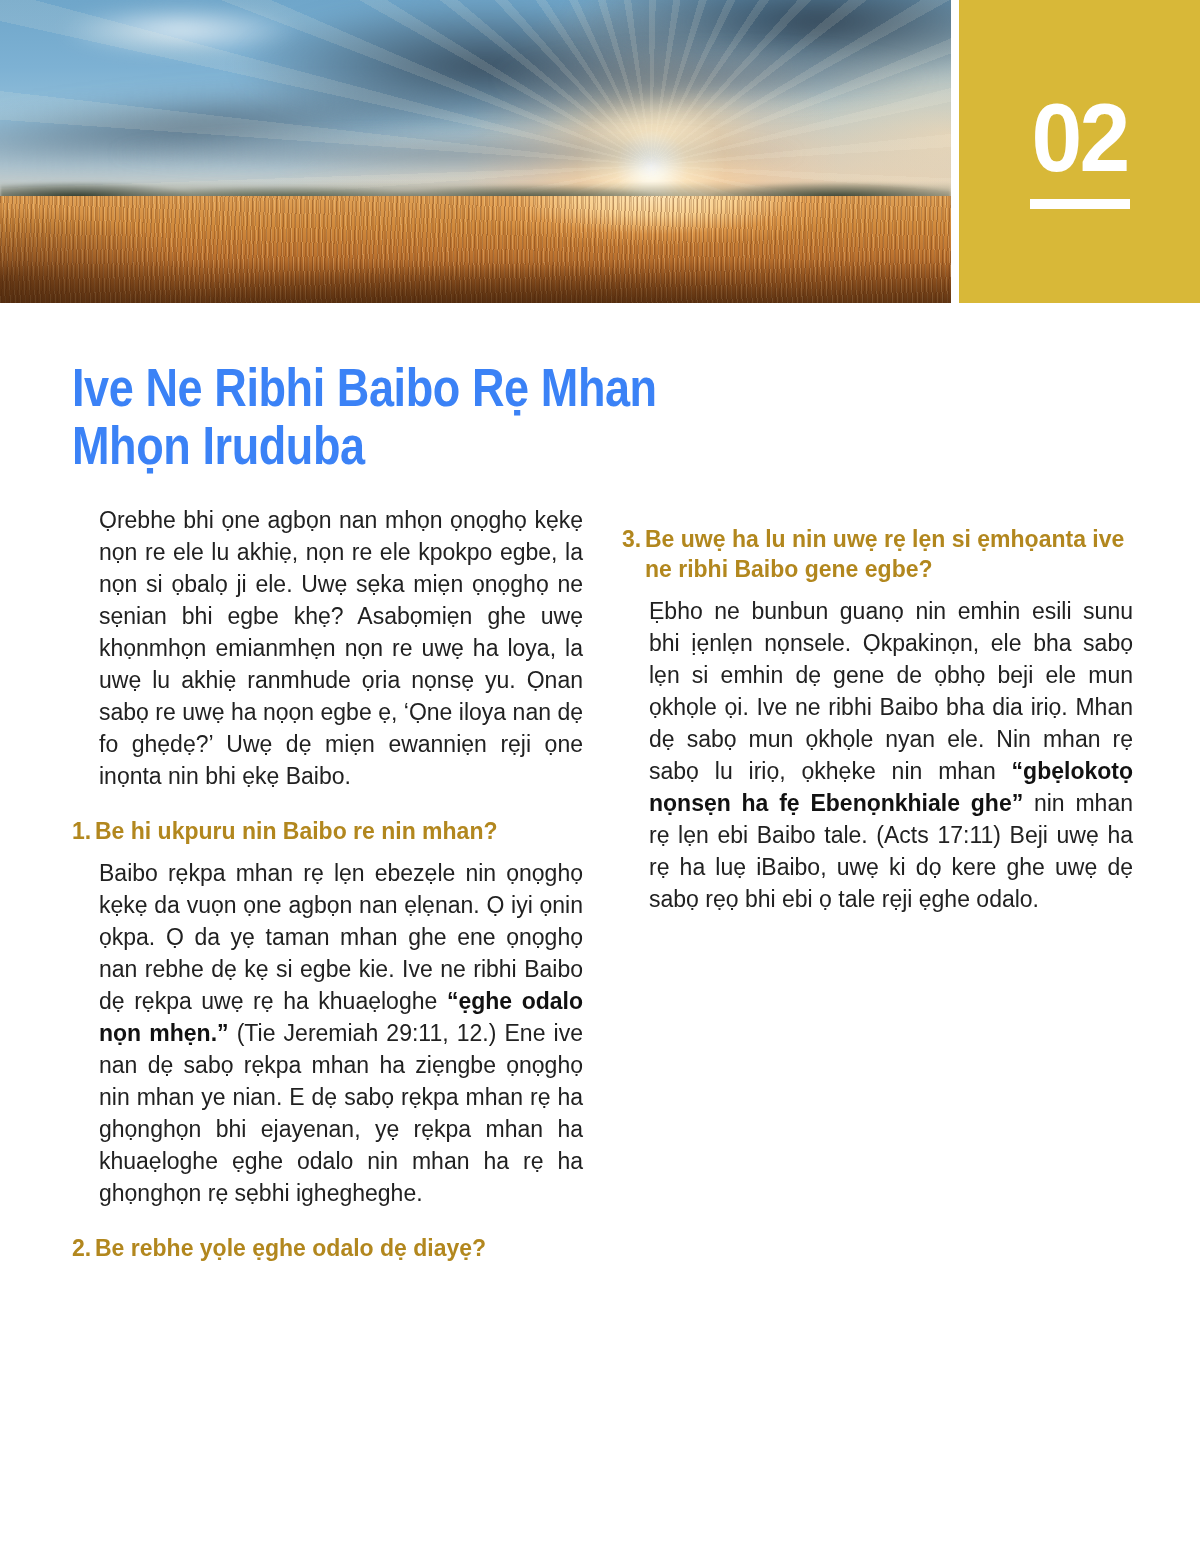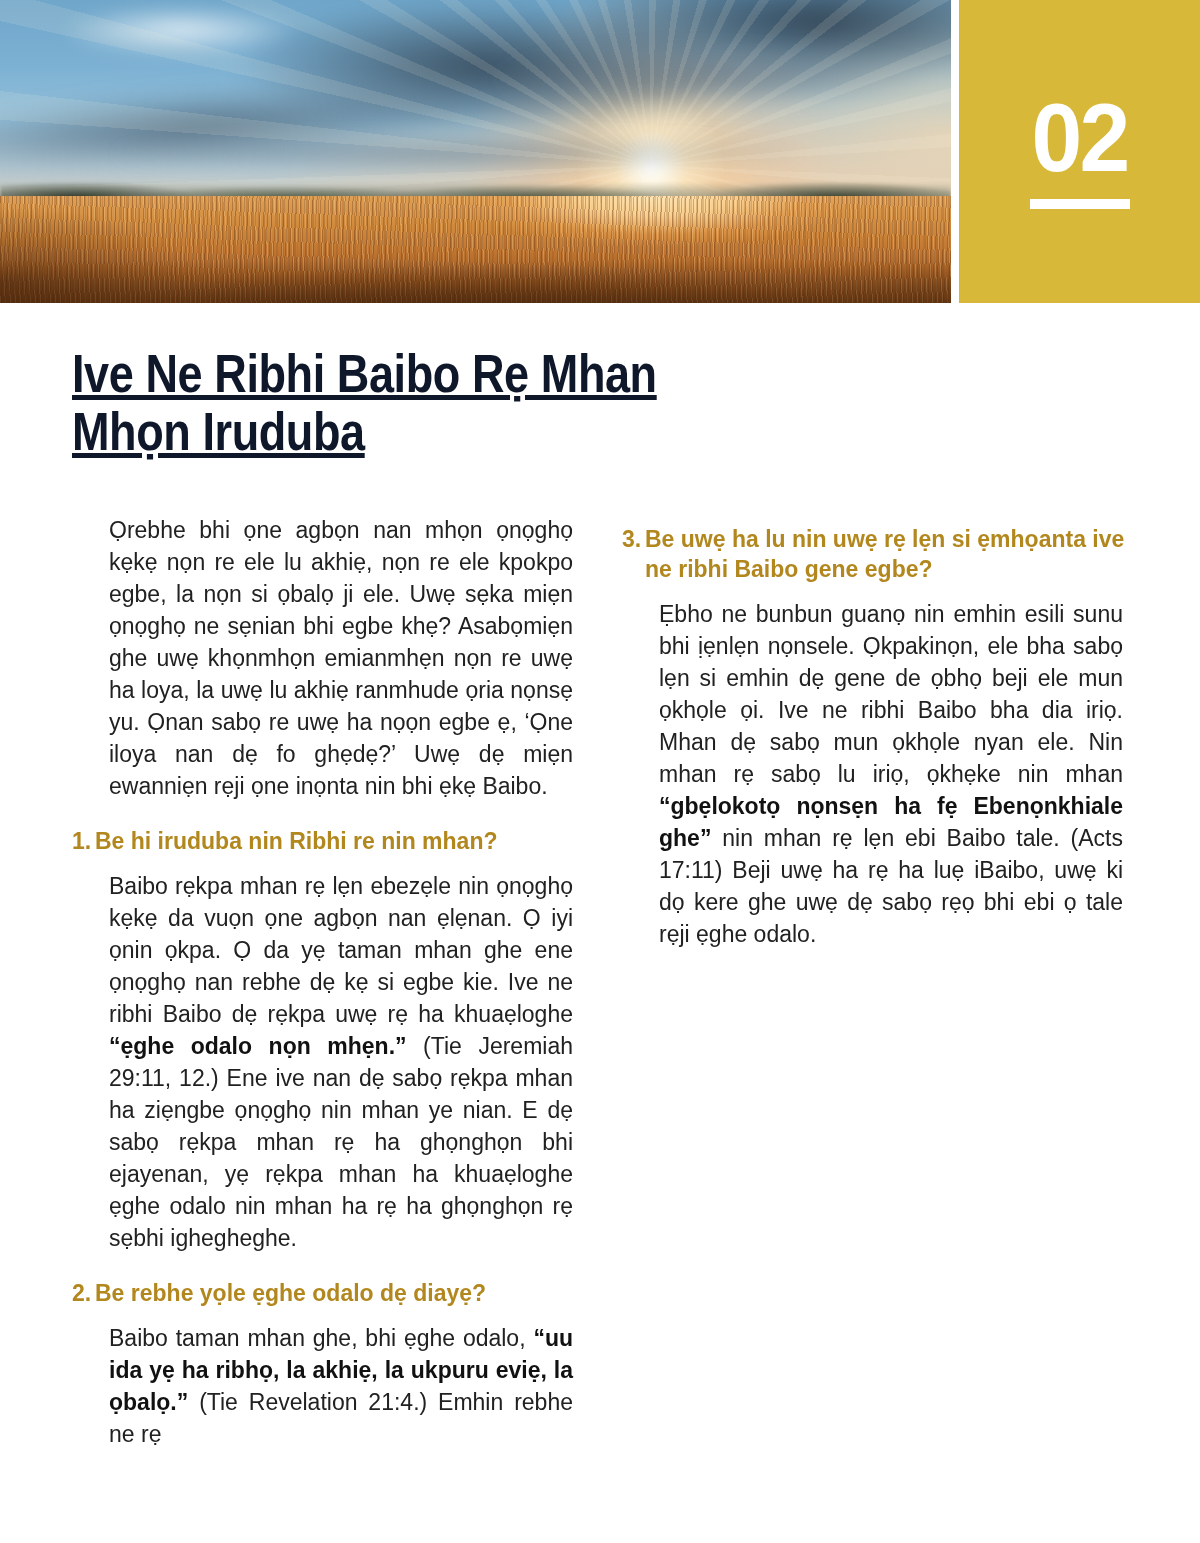--- a/index.html
+++ b/index.html
@@ -45,28 +45,28 @@
       radial-gradient(ellipse 60% 80% at 50% 120%, rgba(60,30,8,.5), rgba(60,30,8,0) 70%),
       linear-gradient(180deg, rgba(60,30,8,0) 60%, rgba(55,28,8,.45) 100%),
       radial-gradient(ellipse 30% 100% at 0% 80%, rgba(60,30,10,.45), rgba(60,30,10,0) 70%);}
 
   .badge{position:absolute;left:959px;top:0;width:241px;height:303px;background:#d8b838;
     display:flex;flex-direction:column;align-items:center;justify-content:center;}
   .badge-num{color:#ffffff;font-weight:700;font-size:96px;line-height:.92;letter-spacing:-3px;transform:scaleX(.95);}
   .badge-rule{width:100px;height:10px;background:#ffffff;margin-top:16px;}
 
   
-  .title{position:absolute;left:72px;top:345px;color:#0f172a;text-decoration:underline;}
+  .title{position:absolute;left:72px;top:359px;color:#3b82f6;}
   .title .tl{font-size:53px;line-height:58px;font-weight:700;letter-spacing:-.5px;white-space:nowrap;
     transform:scaleX(.85);transform-origin:0 0;}
 
   
   .columns{position:absolute;left:72px;top:500px;right:63px;display:flex;gap:35px;}
   .col{flex:1 1 0;min-width:0;}
-  .body-p{margin:14px;padding-left:23px;font-size:23px;line-height:32px;text-align:justify;color:#212121;}
+  .body-p{margin:4px;padding-left:23px;font-size:23px;line-height:32px;text-align:justify;color:#212121;}
   .body-p strong{font-weight:700;color:#111111;}
   .q{margin-top:24px;}
   .q-head{display:flex;font-weight:700;color:#b2871e;font-size:23px;line-height:30px;margin:0 0 11px 0;}
   .q-num{flex:0 0 23px;}
   .q-text{flex:1 1 auto;}
 </style>
 </head>
 <body>
 
 <div class="page">
@@ -95,31 +95,30 @@
   </div>
 
   <div class="columns">
 
     <div class="col">
       <p class="body-p"><span>Ọrebhe bhi ọne agbọn nan mhọn ọnọghọ kẹkẹ nọn re ele lu akhiẹ, nọn re ele kpokpo egbe, la nọn si ọbalọ ji ele. Uwẹ sẹka miẹn ọnọghọ ne sẹnian bhi egbe khẹ? Asabọmiẹn ghe uwẹ khọnmhọn emianmhẹn nọn re uwẹ ha loya, la uwẹ lu akhiẹ ranmhude ọria nọnsẹ yu. Ọnan sabọ re uwẹ ha nọọn egbe ẹ, ‘Ọne iloya nan dẹ fo ghẹdẹ?’ Uwẹ dẹ miẹn ewanniẹn rẹji ọne inọnta nin bhi ẹkẹ Baibo.</span></p>
 
       <div class="q">
         <div class="q-head">
           <span class="q-num">1.</span>
-          <span class="q-text">Be hi iruduba nin Ribhi re nin mhan?</span>
+          <span class="q-text">Be hi ukpuru nin Baibo re nin mhan?</span>
         </div>
         <p class="body-p"><span>Baibo rẹkpa mhan rẹ lẹn ebezẹle nin ọnọghọ kẹkẹ da vuọn ọne agbọn nan ẹlẹnan. Ọ iyi ọnin ọkpa. Ọ da yẹ taman mhan ghe ene ọnọghọ nan rebhe dẹ kẹ si egbe kie. Ive ne ribhi Baibo dẹ rẹkpa uwẹ rẹ ha khuaẹloghe </span><strong>“ẹghe odalo nọn mhẹn.”</strong><span> (Tie Jeremiah 29:11, 12.) Ene ive nan dẹ sabọ rẹkpa mhan ha ziẹngbe ọnọghọ nin mhan ye nian. E dẹ sabọ rẹkpa mhan rẹ ha ghọnghọn bhi ejayenan, yẹ rẹkpa mhan ha khuaẹloghe ẹghe odalo nin mhan ha rẹ ha ghọnghọn rẹ sẹbhi ighegheghe.</span></p>
       </div>
 
       <div class="q">
         <div class="q-head">
           <span class="q-num">2.</span>
           <span class="q-text">Be rebhe yọle ẹghe odalo dẹ diayẹ?</span>
         </div>
-        <p class="body-p"><span>Baibo taman mhan ghe, bhi ẹghe odalo, </span><strong>“uu ida yẹ ha ribhọ, la akhiẹ, la ukpuru eviẹ, la ọbalọ.”</strong><span> (Tie Revelation 21:4.) Emhin rebhe ne rẹ</span></p>
       </div>
     </div>
 
     <div class="col">
 
       <div class="q">
         <div class="q-head">
           <span class="q-num">3.</span>
           <span class="q-text">Be uwẹ ha lu nin uwẹ rẹ lẹn si ẹmhọanta ive ne ribhi Baibo gene egbe?</span>
         </div>

